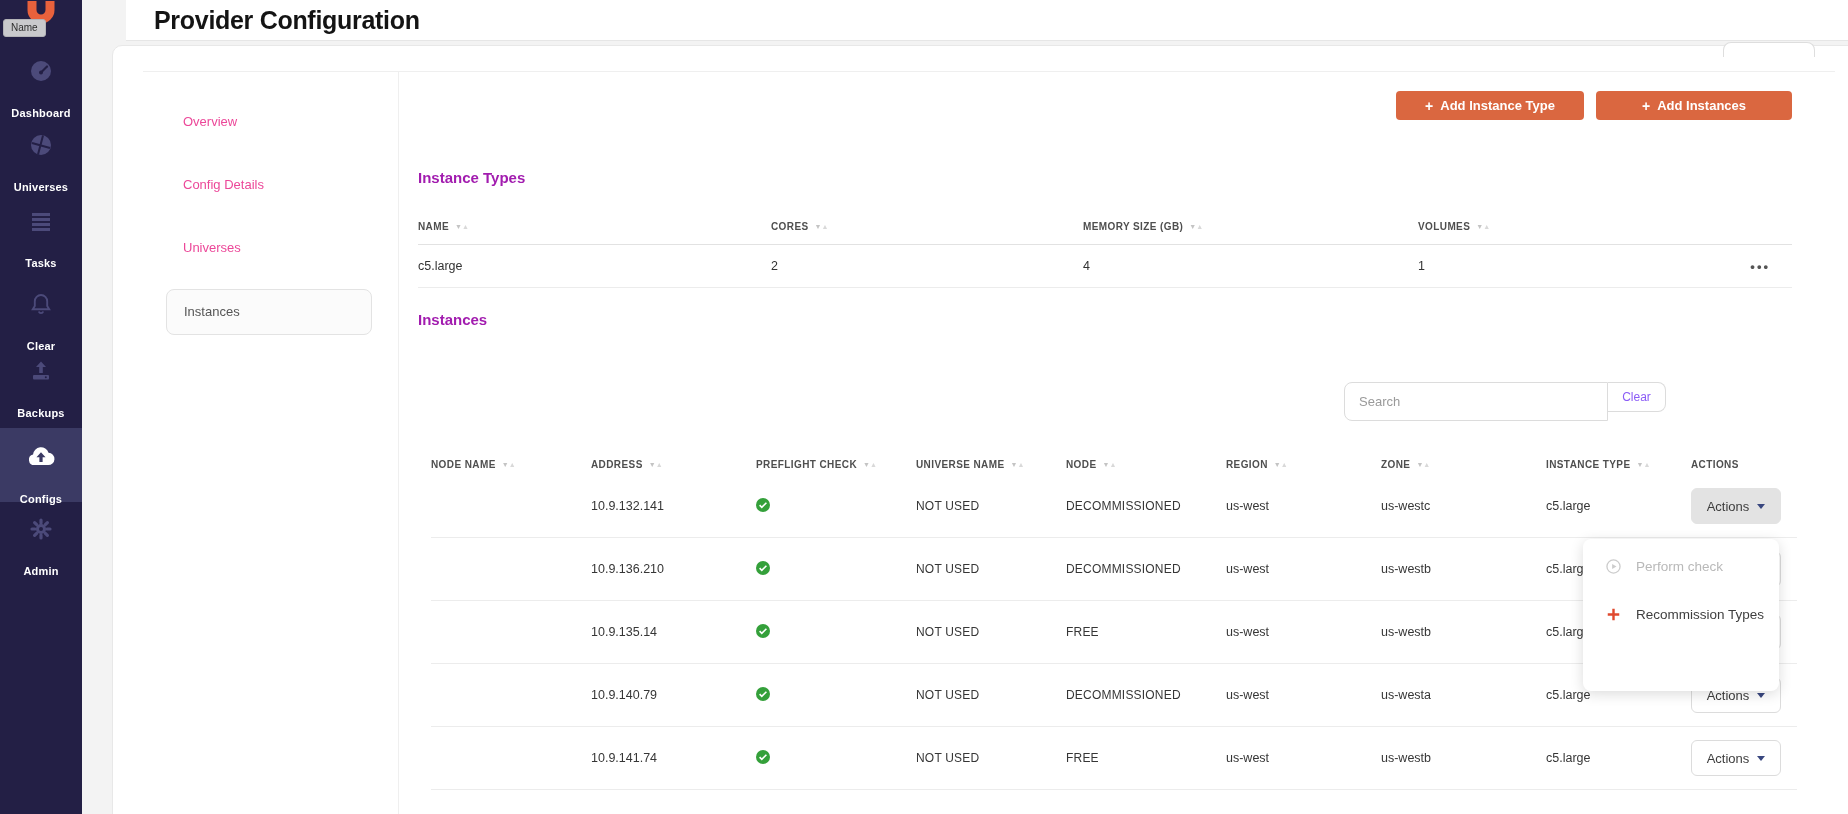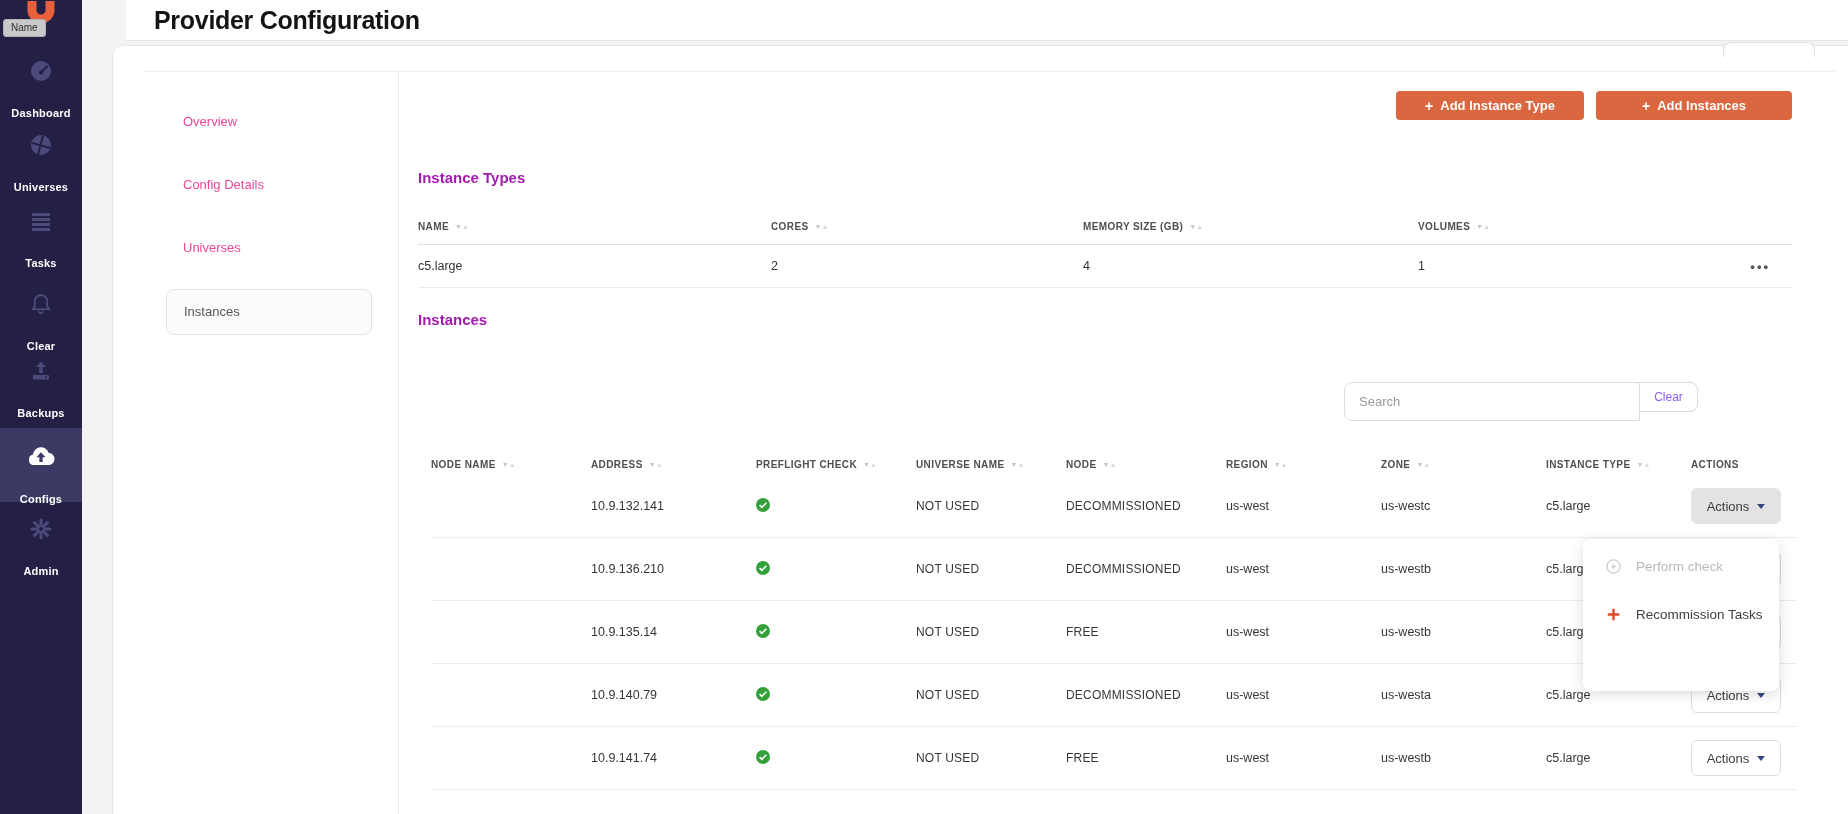--- a/index.html
+++ b/index.html
@@ -61,21 +61,21 @@
   .it-head { display:flex; height:36px; align-items:center; border-bottom:1px solid #e2e2e2; }
   .it-row  { display:flex; height:43px; align-items:center; border-bottom:1px solid #ececec; }
   .th { font-size:10px; font-weight:bold; color:#4f4f4f; letter-spacing:.4px; cursor:pointer; }
   .c-name{width:353px;} .c-cores{width:312px;} .c-mem{width:335px;} .c-vol{width:260px;}
   .c-more{flex:1; text-align:right; padding-right:22px;}
   .td { font-size:12.5px; color:#333; }
   .more-dots { color:#555; font-size:13px; letter-spacing:2px; font-weight:bold; cursor:pointer; }
 
   
   .search-row { position:absolute; left:1231px; top:336px; display:flex; }
-  .search-input { width:296px; height:39px; border:1px solid #dcdcdc; border-radius:8px 0 0 8px;
+  .search-input { width:264px; height:39px; border:1px solid #dcdcdc; border-radius:8px 0 0 8px;
     padding:12px 14px; font-size:13px; font-family:inherit; color:#333; outline:none; }
   .search-input::placeholder { color:#9a9a9a; }
   .clear-btn { width:58px; height:30px; border:1px solid #dcdcdc; border-left:none; background:#fff;
     border-radius:0 8px 8px 0; font-size:12px; color:#8b5cf6; font-family:inherit; cursor:pointer; }
 
   
   .inst-table { position:absolute; left:318px; top:407px; width:1366px; }
   .inst-head { display:flex; height:22px; align-items:center; }
   .inst-row { display:flex; height:63px; align-items:center; border-bottom:1px solid #ececec; }
   .ic1{width:160px;} .ic2{width:165px;} .ic3{width:160px;} .ic4{width:150px;} .ic5{width:160px;}
@@ -394,16 +394,16 @@
           </svg>
       </span>
       <span>Perform check</span>
     </div>
     <div class="dd-item">
       <span class="dd-icon">
         <svg width="13" height="13" viewBox="0 0 14 14">
             <path d="M7 0.8 v12.4 M0.8 7 h12.4" stroke="#e0492e" stroke-width="2.6"></path>
           </svg>
       </span>
-      <span>Recommission Tasks</span>
+      <span>Recommission Types</span>
     </div>
   </div>
 </div>
 
 </body></html>

